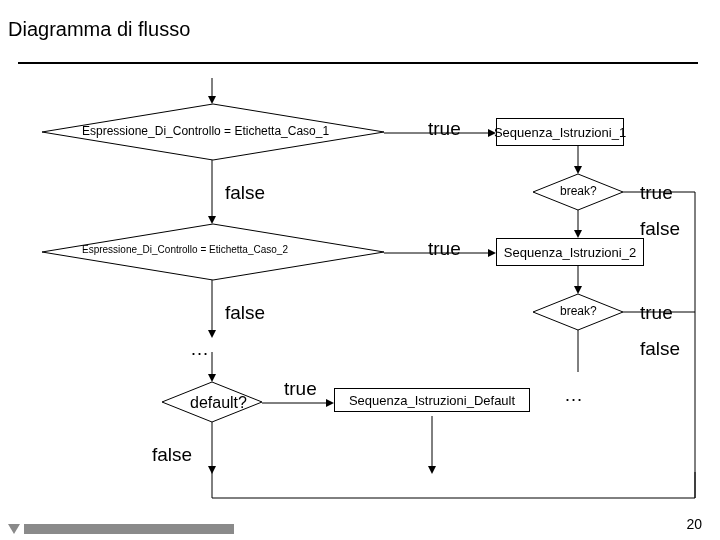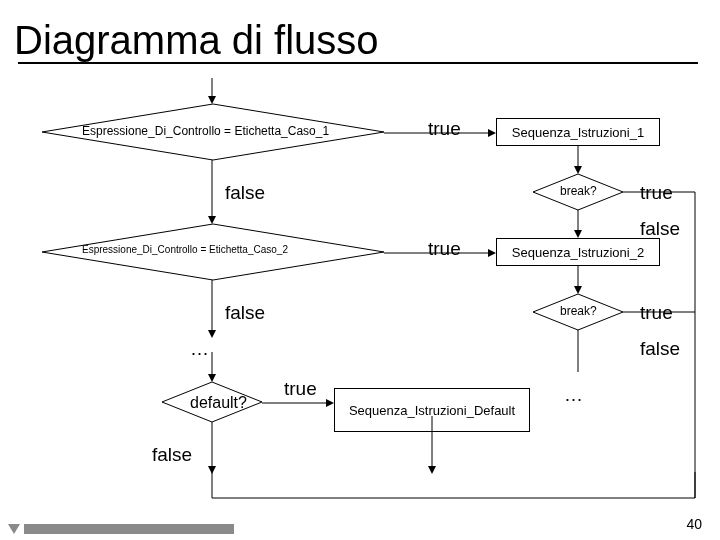--- a/index.html
+++ b/index.html
@@ -8,22 +8,22 @@
     width: 720px;
     height: 540px;
     font-family: Arial, sans-serif;
     background: #fff;
     position: relative;
     overflow: hidden;
   }
   .title {
     position: absolute;
     top: 18px;
-    left: 14px;
-    font-size: 40px;
+    left: 8px;
+    font-size: 20px;
     color: #000;
   }
   .hr {
     position: absolute;
     top: 62px;
     left: 18px;
     width: 680px;
     height: 2px;
     background: #000;
   }
@@ -74,21 +74,21 @@
   <polygon points="171,0 342,28 171,56 0,28" fill="none" stroke="#000"></polygon>
 </svg>
 <div class="lbl" style="left:82px; top:124px; font-size:12px;">Espressione_Di_Controllo = Etichetta_Caso_1</div>
 
 <div class="lbl" style="left:428px; top:118px;">true</div>
 <svg class="arr" style="left:384px; top:129px;" width="112" height="8">
   <line x1="0" y1="4" x2="104" y2="4" stroke="#000"></line>
   <polygon points="112,4 104,0 104,8" fill="#000"></polygon>
 </svg>
 
-<div class="rect" style="left:496px; top:118px; width:164px; height:28px;">
+<div class="rect" style="left:496px; top:118px; width:128px; height:28px;">
   <span>Sequenza_Istruzioni_1</span>
 </div>
 
 <div class="lbl" style="left:225px; top:182px;">false</div>
 <svg class="arr" style="left:208px; top:160px;" width="8" height="64">
   <line x1="4" y1="0" x2="4" y2="58" stroke="#000"></line>
   <polygon points="4,64 0,56 8,56" fill="#000"></polygon>
 </svg>
 
 <svg class="arr" style="left:533px; top:174px;" width="90" height="36">
@@ -106,21 +106,21 @@
   <polygon points="171,0 342,28 171,56 0,28" fill="none" stroke="#000"></polygon>
 </svg>
 <div class="lbl" style="left:82px; top:244px; font-size:10px;">Espressione_Di_Controllo = Etichetta_Caso_2</div>
 
 <div class="lbl" style="left:428px; top:238px;">true</div>
 <svg class="arr" style="left:384px; top:249px;" width="112" height="8">
   <line x1="0" y1="4" x2="104" y2="4" stroke="#000"></line>
   <polygon points="112,4 104,0 104,8" fill="#000"></polygon>
 </svg>
 
-<div class="rect" style="left:496px; top:238px; width:164px; height:28px;">
+<div class="rect" style="left:496px; top:238px; width:148px; height:28px;">
   <span>Sequenza_Istruzioni_2</span>
 </div>
 
 <svg class="arr" style="left:574px; top:210px;" width="8" height="28">
   <line x1="4" y1="0" x2="4" y2="22" stroke="#000"></line>
   <polygon points="4,28 0,20 8,20" fill="#000"></polygon>
 </svg>
 
 <svg class="arr" style="left:623px; top:190px;" width="78" height="320">
   <polyline points="0,2 72,2 72,308" fill="none" stroke="#000"></polyline>
@@ -161,21 +161,21 @@
   <polygon points="50,0 100,20 50,40 0,20" fill="none" stroke="#000"></polygon>
 </svg>
 <div class="lbl" style="left:190px; top:394px; font-size:16px;">default?</div>
 
 <div class="lbl" style="left:284px; top:378px;">true</div>
 <svg class="arr" style="left:262px; top:399px;" width="72" height="8">
   <line x1="0" y1="4" x2="64" y2="4" stroke="#000"></line>
   <polygon points="72,4 64,0 64,8" fill="#000"></polygon>
 </svg>
 
-<div class="rect" style="left:334px; top:388px; width:196px; height:44px;">
+<div class="rect" style="left:334px; top:388px; width:196px; height:24px;">
   <span>Sequenza_Istruzioni_Default</span>
 </div>
 
 <div class="lbl" style="left:564px; top:384px;">…</div>
 
 <div class="lbl" style="left:152px; top:444px;">false</div>
 <svg class="arr" style="left:208px; top:422px;" width="8" height="52">
   <line x1="4" y1="0" x2="4" y2="46" stroke="#000"></line>
   <polygon points="4,52 0,44 8,44" fill="#000"></polygon>
 </svg>
@@ -187,13 +187,13 @@
 
 <svg class="arr" style="left:210px; top:472px;" width="490" height="30">
   <polyline points="2,0 2,26" fill="none" stroke="#000"></polyline>
   <line x1="2" y1="26" x2="485" y2="26" stroke="#000"></line>
   <line x1="485" y1="26" x2="485" y2="0" stroke="#000"></line>
 </svg>
 
 <div class="decor-tri" style="left:8px; bottom:6px;"></div>
 <div class="decor-bar" style="left:24px; bottom:6px; width:210px;"></div>
 
-<div class="pagenum">40</div>
+<div class="pagenum">20</div>
 
 </body></html>

